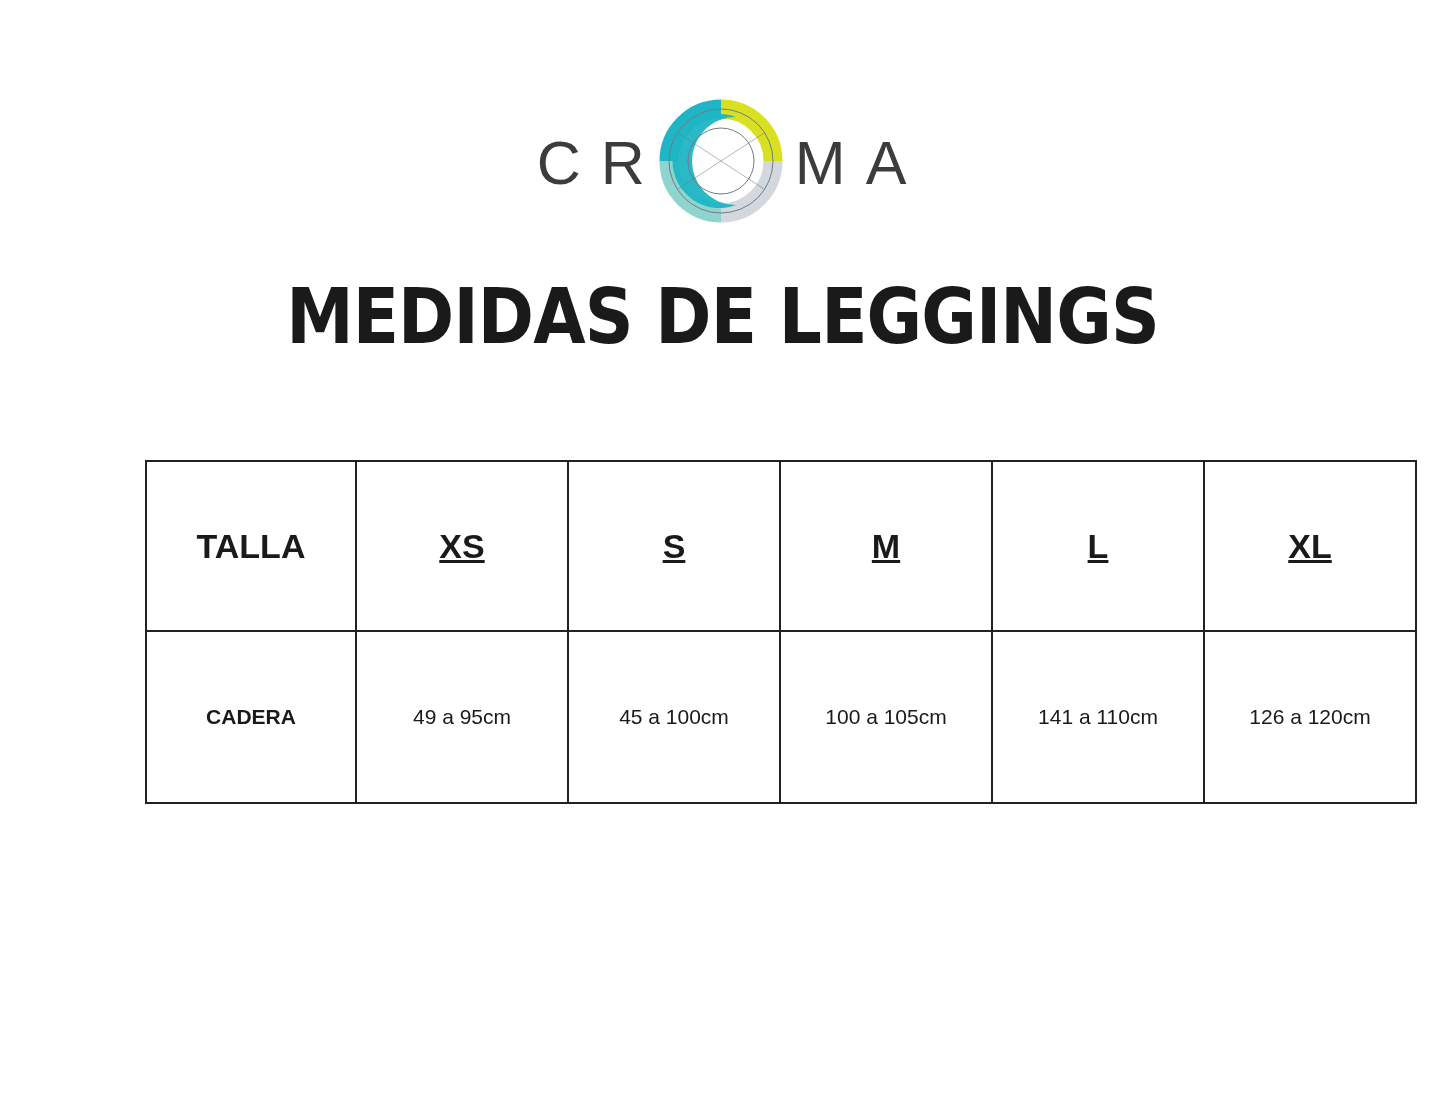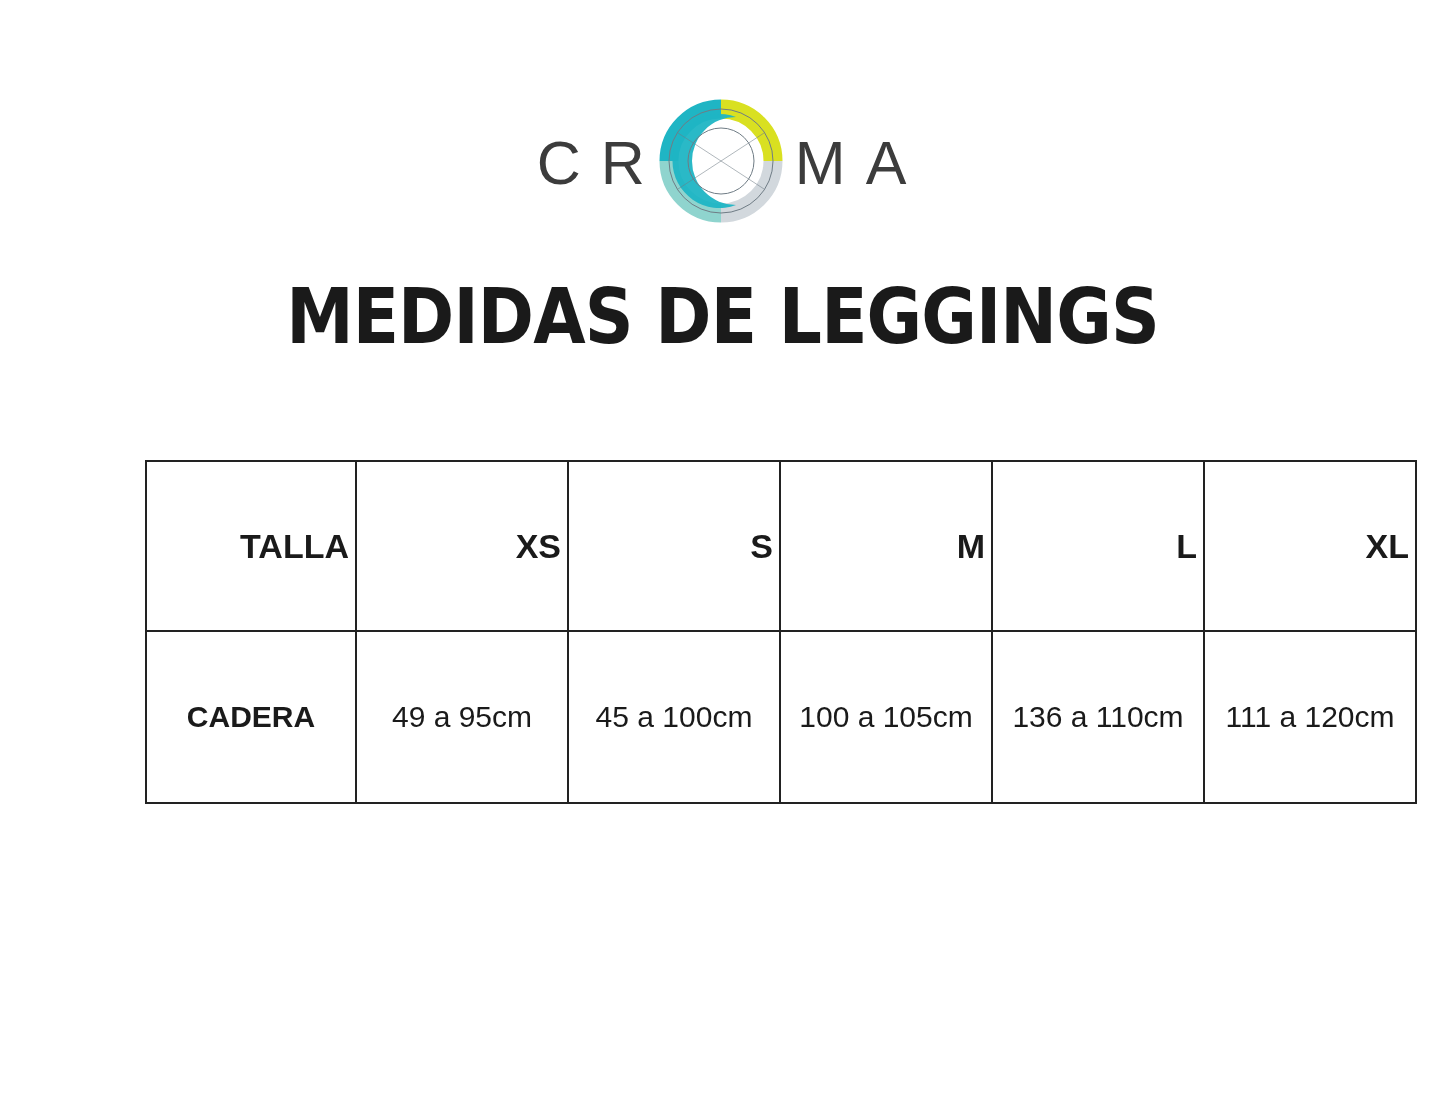--- a/index.html
+++ b/index.html
@@ -79,32 +79,31 @@
   table.sizes td {
     border: 2px solid #222222;
     text-align: center;
     vertical-align: middle;
     padding: 6px 6px;
   }
   table.sizes tr.head-row td {
     height: 156px;
     font-weight: bold;
     font-size: 34px;
-    text-align: right;
   }
   table.sizes tr.data-row td {
     height: 158px;
-    font-size: 30px;
+    font-size: 21px;
   }
   table.sizes td.rowlabel {
     font-weight: bold;
     font-size: 34px;
   }
   .col-label { width: 196px; }
-  .col-size  { width: 198px; }
+  .col-size  { width: 198px; text-decoration: underline; }
 </style>
 </head>
 <body>
 
 <div class="logo-wrap">
   <div class="logo">
     <span class="logo-letter">C</span>
     <span class="logo-letter">R</span>
 
     <span class="logo-mark">
@@ -146,18 +145,18 @@
       <td class="col-size">S</td>
       <td class="col-size">M</td>
       <td class="col-size">L</td>
       <td class="col-size">XL</td>
     </tr>
     <tr class="data-row">
       <td class="rowlabel">CADERA</td>
       <td>49 a 95cm</td>
       <td>45 a 100cm</td>
       <td>100 a 105cm</td>
-      <td>136 a 110cm</td>
-      <td>111 a 120cm</td>
+      <td>141 a 110cm</td>
+      <td>126 a 120cm</td>
     </tr>
   </tbody>
     </table>
 </div>
 
 </body></html>

